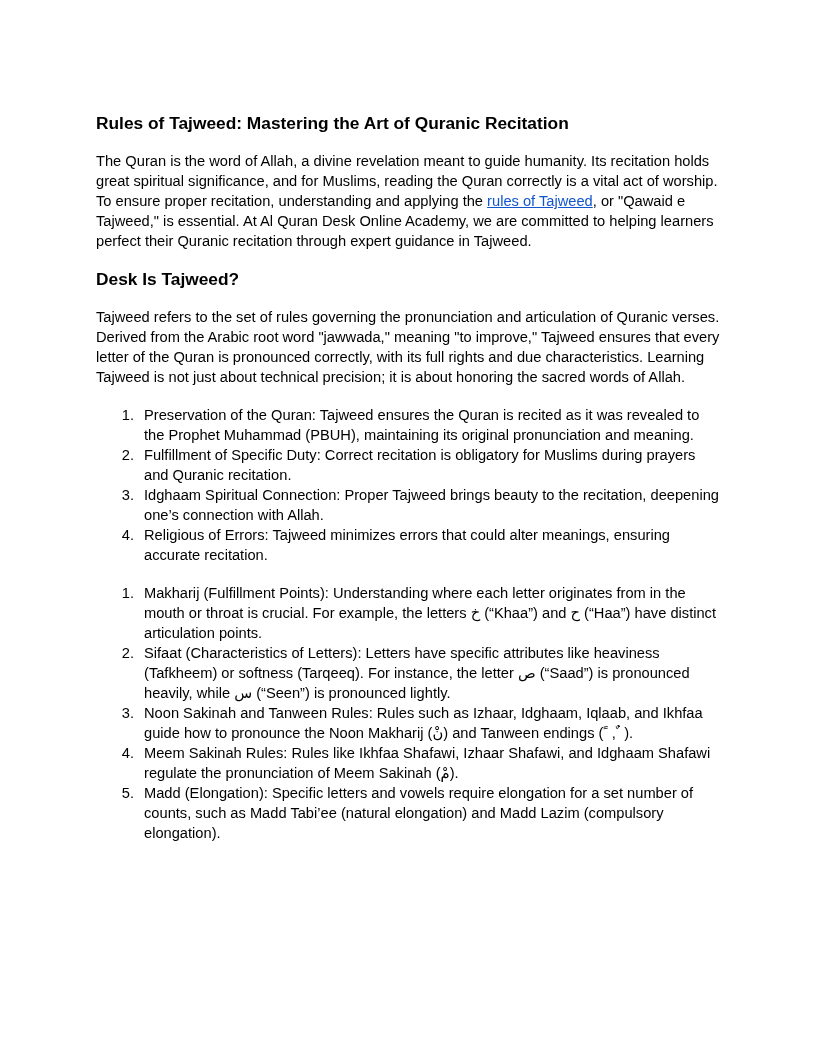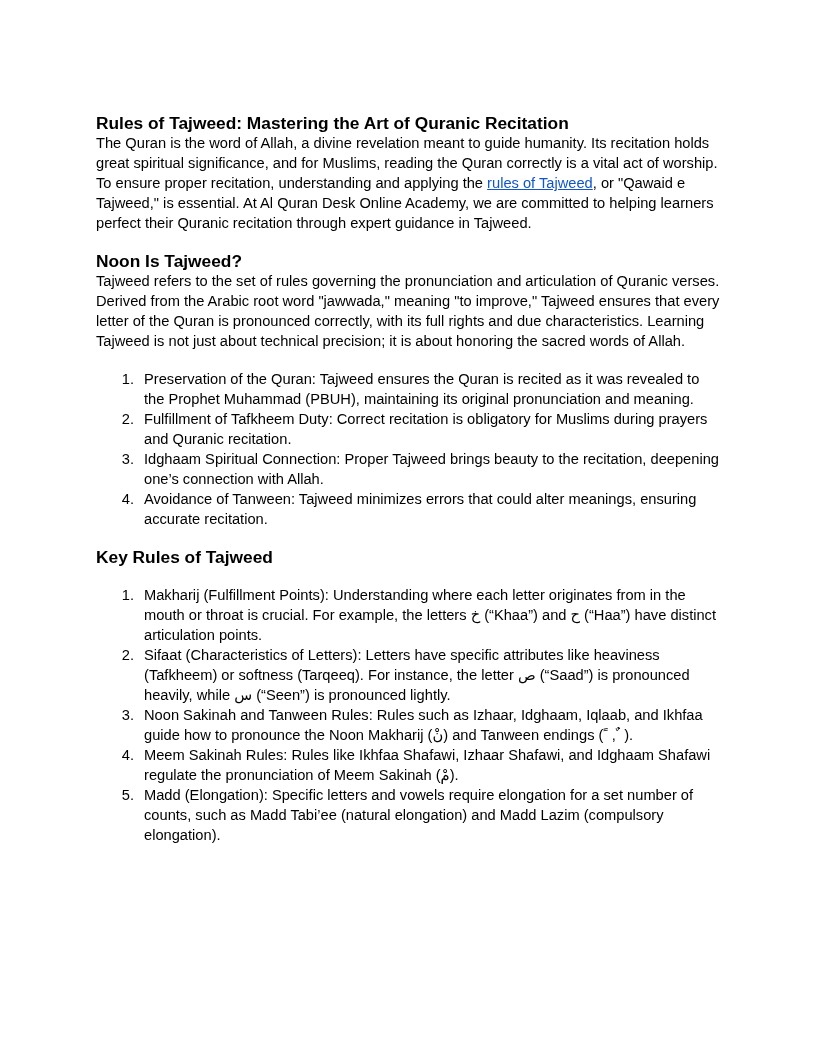--- a/index.html
+++ b/index.html
@@ -20,20 +20,21 @@
   }
   h2.doc-heading {
     font-size: 13pt;
     line-height: 20px;
     font-weight: 700;
     margin-top: 18px;
   }
   p.doc-para {
     font-size: 11pt;
     line-height: 20px;
+    margin-top: 18px;
   }
   ol.doc-list {
     font-size: 11pt;
     line-height: 20px;
     margin-top: 18px;
     list-style: none;
     counter-reset: n;
     padding-left: 48px;
   }
   ol.doc-list > li {
@@ -56,33 +57,32 @@
 </style>
 </head>
 <body>
 
 <div class="page">
 
   <h1 class="doc-heading">Rules of Tajweed: Mastering the Art of Quranic Recitation</h1>
 
   <p class="doc-para"><span>The Quran is the word of Allah, a divine revelation meant to guide humanity. Its recitation holds great spiritual significance, and for Muslims, reading the Quran correctly is a vital act of worship. To ensure proper recitation, understanding and applying the </span><a class="doc-link">rules of Tajweed</a><span>, or "Qawaid e Tajweed," is essential. At Al Quran Desk Online Academy, we are committed to helping learners perfect their Quranic recitation through expert guidance in Tajweed.</span></p>
 
-  <h2 class="doc-heading">Noon Is Tajweed?</h2>
+  <h2 class="doc-heading">Desk Is Tajweed?</h2>
 
   <p class="doc-para">Tajweed refers to the set of rules governing the pronunciation and articulation of Quranic verses. Derived from the Arabic root word "jawwada," meaning "to improve," Tajweed ensures that every letter of the Quran is pronounced correctly, with its full rights and due characteristics. Learning Tajweed is not just about technical precision; it is about honoring the sacred words of Allah.</p>
 
 
   <ol class="doc-list">
     <li><strong>Preservation of the Quran</strong><span>: Tajweed ensures the Quran is recited as it was revealed to the Prophet Muhammad (PBUH), maintaining its original pronunciation and meaning.</span></li>
-    <li><strong>Fulfillment of Tafkheem Duty</strong><span>: Correct recitation is obligatory for Muslims during prayers and Quranic recitation.</span></li>
+    <li><strong>Fulfillment of Specific Duty</strong><span>: Correct recitation is obligatory for Muslims during prayers and Quranic recitation.</span></li>
     <li><strong>Idghaam Spiritual Connection</strong><span>: Proper Tajweed brings beauty to the recitation, deepening one’s connection with Allah.</span></li>
-    <li><strong>Avoidance of Tanween</strong><span>: Tajweed minimizes errors that could alter meanings, ensuring accurate recitation.</span></li>
+    <li><strong>Religious of Errors</strong><span>: Tajweed minimizes errors that could alter meanings, ensuring accurate recitation.</span></li>
   </ol>
 
-  <h2 class="doc-heading">Key Rules of Tajweed</h2>
 
   <ol class="doc-list">
     <li><strong>Makharij (Fulfillment Points)</strong><span>: Understanding where each letter originates from in the mouth or throat is crucial. For example, the letters خ (“Khaa”) and ح (“Haa”) have distinct articulation points.</span></li>
     <li><strong>Sifaat (Characteristics of Letters)</strong><span>: Letters have specific attributes like heaviness (Tafkheem) or softness (Tarqeeq). For instance, the letter ص (“Saad”) is pronounced heavily, while س (“Seen”) is pronounced lightly.</span></li>
     <li><strong>Noon Sakinah and Tanween Rules</strong><span>: Rules such as Izhaar, Idghaam, Iqlaab, and Ikhfaa guide how to pronounce the Noon Makharij (نْ) and Tanween endings ( ً , ٌ ).</span></li>
     <li><strong>Meem Sakinah Rules</strong><span>: Rules like Ikhfaa Shafawi, Izhaar Shafawi, and Idghaam Shafawi regulate the pronunciation of Meem Sakinah (مْ).</span></li>
     <li><strong>Madd (Elongation)</strong><span>: Specific letters and vowels require elongation for a set number of counts, such as Madd Tabi’ee (natural elongation) and Madd Lazim (compulsory elongation).</span></li>
   </ol>
 
 </div>

